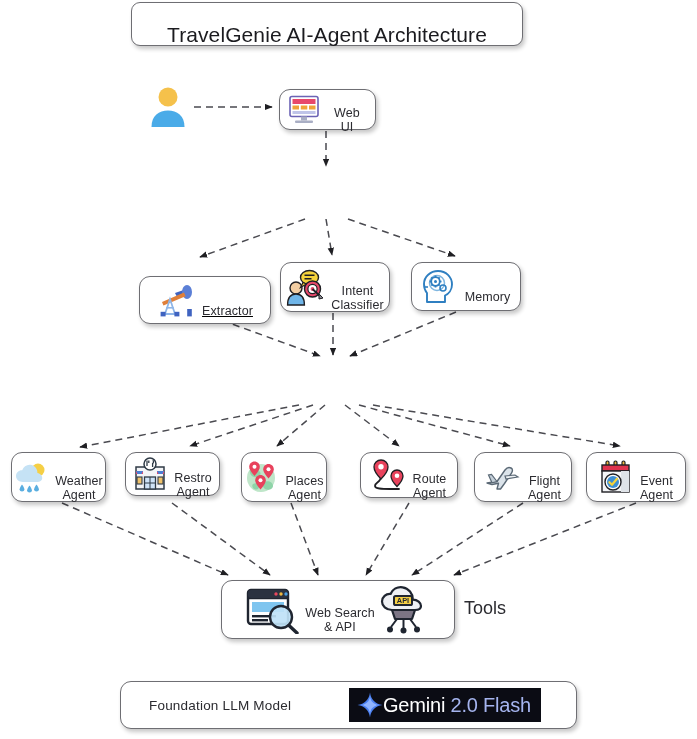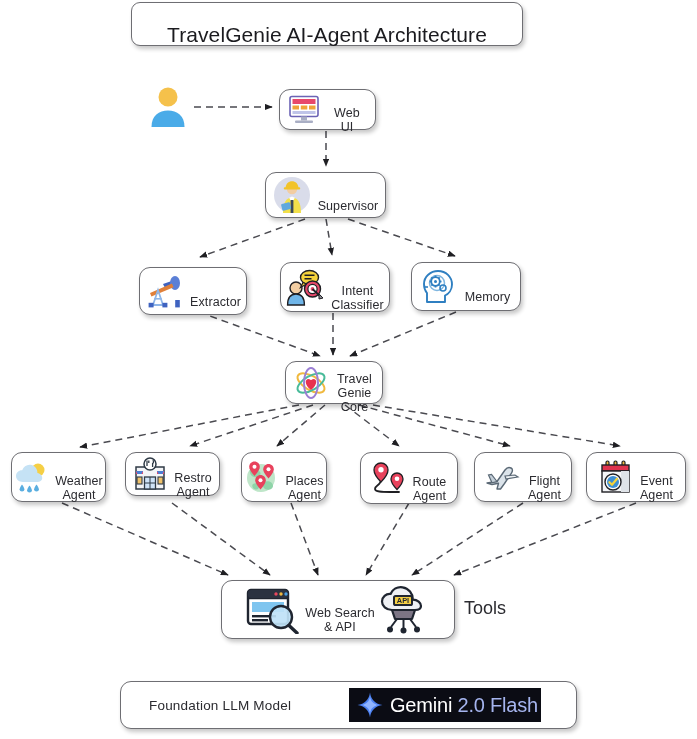--- a/index.html
+++ b/index.html
@@ -48,29 +48,29 @@
 
   
   #user-actor{
     position:absolute;left:146px;top:84px;width:44px;height:46px;
     display:flex;align-items:center;justify-content:center;
   }
 
   
   #n-webui     {left:279px;top:89px; width:97px;height:41px;}
   #n-supervisor{left:265px;top:172px;width:121px;height:46px;}
-  #n-extractor {left:139px;top:267px;width:108px;height:48px;}
+  #n-extractor {left:139px;top:276px;width:132px;height:48px;text-decoration:underline;}
   #n-intent    {left:280px;top:262px;width:110px;height:50px;}
   #n-memory    {left:411px;top:262px;width:110px;height:49px;}
   #n-core      {left:285px;top:361px;width:98px;height:43px;}
 
   #n-weather{left:11px; top:452px;width:95px;height:50px;}
   #n-restro {left:125px;top:452px;width:95px;height:44px;}
   #n-places {left:241px;top:452px;width:86px;height:50px;}
-  #n-route  {left:360px;top:452px;width:98px;height:52px;}
+  #n-route  {left:360px;top:452px;width:98px;height:46px;}
   #n-flight {left:474px;top:452px;width:98px;height:50px;}
   #n-event  {left:586px;top:452px;width:100px;height:50px;}
 
   #n-tools{left:221px;top:580px;width:234px;height:59px;gap:4px;}
   #tools-outer-label{
     position:absolute;left:464px;top:598px;
     font-size:18px;color:#2b2b30;
     font-family:Liberation Sans, sans-serif;
   }
 
@@ -78,21 +78,21 @@
     left:120px;top:681px;width:457px;height:48px;
     justify-content:flex-start;padding-left:28px;gap:0;
   }
   #foundation-label{
     font-size:13.5px;color:#2b2b30;letter-spacing:.2px;
   }
   #gemini-badge{
     position:absolute;left:349px;top:688px;
     width:192px;height:34px;
     background:#0b0c14;
-    display:flex;align-items:center;gap:7px;
+    display:flex;align-items:center;
     padding:0 8px;box-sizing:border-box;
   }
   #gemini-text{
     font-size:20px;line-height:20px;letter-spacing:-.2px;
     white-space:nowrap;
   }
   #gemini-text .g-name{color:#ffffff;}
   #gemini-text .g-ver{color:#a5b4ee;}
 </style>
 </head>
@@ -154,33 +154,20 @@
       <rect x="4.5" y="10.5" width="6.5" height="4" fill="#f0a33a"></rect>
       <rect x="12.8" y="10.5" width="6.5" height="4" fill="#f0a33a"></rect>
       <rect x="21" y="10.5" width="6.5" height="4" fill="#f0a33a"></rect>
       <rect x="4.5" y="16" width="23" height="3" fill="#bfc4e8"></rect>
       <rect x="13" y="21.5" width="6" height="4" fill="#a9aec4"></rect>
       <rect x="7" y="25.5" width="18" height="2.4" rx="1" fill="#a9aec4"></rect>
     </svg>
     <span class="lbl">Web UI</span>
   </div>
 
-  <div class="node" id="n-supervisor">
-    <svg class="ico" width="38" height="38" viewBox="0 0 38 38">
-      <circle cx="19" cy="19" r="18" fill="#d9dcea"></circle>
-      <circle cx="19" cy="13" r="5.2" fill="#f2cda2"></circle>
-      <path d="M12.6,12 C12.6,7.6 15.6,5.2 19,5.2 C22.4,5.2 25.4,7.6 25.4,12 Z" fill="#f2c329"></path>
-      <rect x="10.8" y="11.2" width="16.4" height="2.2" rx="1" fill="#f2c329"></rect>
-      <path d="M10,37 C10,26 13.5,21.5 19,21.5 C24.5,21.5 28,26 28,37 Z" fill="#f2e04a"></path>
-      <path d="M16.2,21.8 L19,27 L21.8,21.8 L19,20.5 Z" fill="#ffffff"></path>
-      <rect x="17.6" y="24" width="2.8" height="13" fill="#3b4a5a"></rect>
-      <rect x="8.5" y="27" width="9" height="7" rx="1" fill="#5fa8dd" transform="rotate(-14 13 30)"></rect>
-    </svg>
-    <span class="lbl">Supervisor</span>
-  </div>
 
   <div class="node" id="n-extractor">
     <svg class="ico" width="38" height="34" viewBox="0 0 38 34">
       <path d="M18,10 L31,5.5 L33.5,11 L20.5,15 Z" fill="#3f63c0"></path>
       <ellipse cx="30" cy="9" rx="5" ry="7" fill="#5b7fd6"></ellipse>
       <path d="M5,19 L27,9.5 L28.6,13.2 L6.4,22.6 Z" fill="#e0803a"></path>
       <path d="M8,31 L13,16 L18,31 Z" fill="none" stroke="#8fb6e8" stroke-width="1.8"></path>
       <rect x="9.3" y="24" width="7.4" height="1.6" fill="#8fb6e8"></rect>
       <rect x="3.6" y="28.8" width="5" height="4.6" fill="#3f63c0"></rect>
       <rect x="17.4" y="28.8" width="5" height="4.6" fill="#3f63c0"></rect>
@@ -222,32 +209,20 @@
       <circle cx="26.5" cy="21" r="8" fill="#e8486b" stroke="#1f1f23" stroke-width="1.4"></circle>
       <circle cx="26.5" cy="21" r="4.6" fill="#ffffff" stroke="#1f1f23" stroke-width="1.2"></circle>
       <circle cx="26.5" cy="21" r="1.9" fill="#e8486b"></circle>
       <path d="M26.5,21 L35,29" stroke="#1f1f23" stroke-width="1.8"></path>
       <path d="M33,26 L37,30 L33,31 Z" fill="#8a8a92" stroke="#1f1f23" stroke-width="1"></path>
     </svg>
     <span class="lbl">Intent
 Classifier</span>
   </div>
 
-  <div class="node" id="n-core">
-    <svg class="ico" width="34" height="34" viewBox="0 0 34 34">
-      <g fill="none" stroke-width="2">
-        <ellipse cx="17" cy="17" rx="15" ry="7" stroke="#f0b93f" transform="rotate(30 17 17)"></ellipse>
-        <ellipse cx="17" cy="17" rx="15" ry="7" stroke="#49bb9a" transform="rotate(-30 17 17)"></ellipse>
-        <ellipse cx="17" cy="17" rx="15" ry="7" stroke="#9b7fd4" transform="rotate(90 17 17)"></ellipse>
-      </g>
-      <path d="M17,24 C10,18.5 11,13 14.4,13 C16,13 17,14.3 17,14.3 C17,14.3 18,13 19.6,13 C23,13 24,18.5 17,24 Z" fill="#e8324f"></path>
-    </svg>
-    <span class="lbl">Travel
-Genie Core</span>
-  </div>
 
   <div class="node" id="n-weather">
     <svg class="ico" width="34" height="34" viewBox="0 0 34 34">
       <circle cx="24" cy="10" r="6.5" fill="#f5cf45"></circle>
       <path d="M9,22 C4.8,22 2,19.2 2,16 C2,12.8 4.8,10 8.2,10.2 C9.5,6.6 12.8,4.4 16.4,4.8 C20.6,5.3 23.6,8.8 23.4,13 C26.4,13.4 28.5,15.8 28.2,18.6 C27.9,21 25.8,22 23.5,22 Z" fill="#c5e2f5"></path>
       <g fill="#5aaee0">
         <path d="M8,24.5 C8,24.5 5.6,27.8 5.6,29.3 C5.6,30.6 6.7,31.6 8,31.6 C9.3,31.6 10.4,30.6 10.4,29.3 C10.4,27.8 8,24.5 8,24.5 Z"></path>
         <path d="M15.5,25.5 C15.5,25.5 13.1,28.8 13.1,30.3 C13.1,31.6 14.2,32.6 15.5,32.6 C16.8,32.6 17.9,31.6 17.9,30.3 C17.9,28.8 15.5,25.5 15.5,25.5 Z"></path>
         <path d="M22.5,24.5 C22.5,24.5 20.1,27.8 20.1,29.3 C20.1,30.6 21.2,31.6 22.5,31.6 C23.8,31.6 24.9,30.6 24.9,29.3 C24.9,27.8 22.5,24.5 22.5,24.5 Z"></path>
       </g>

